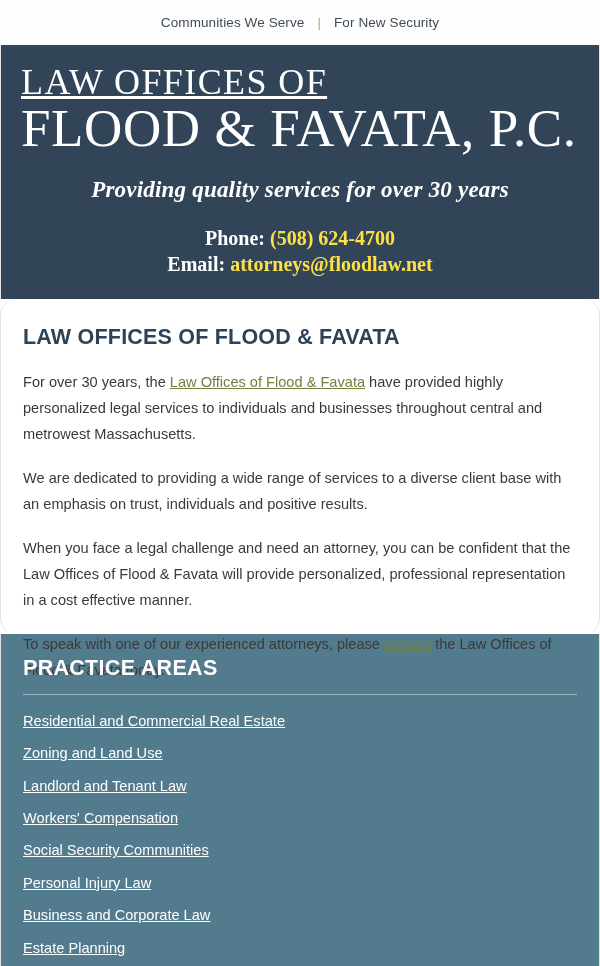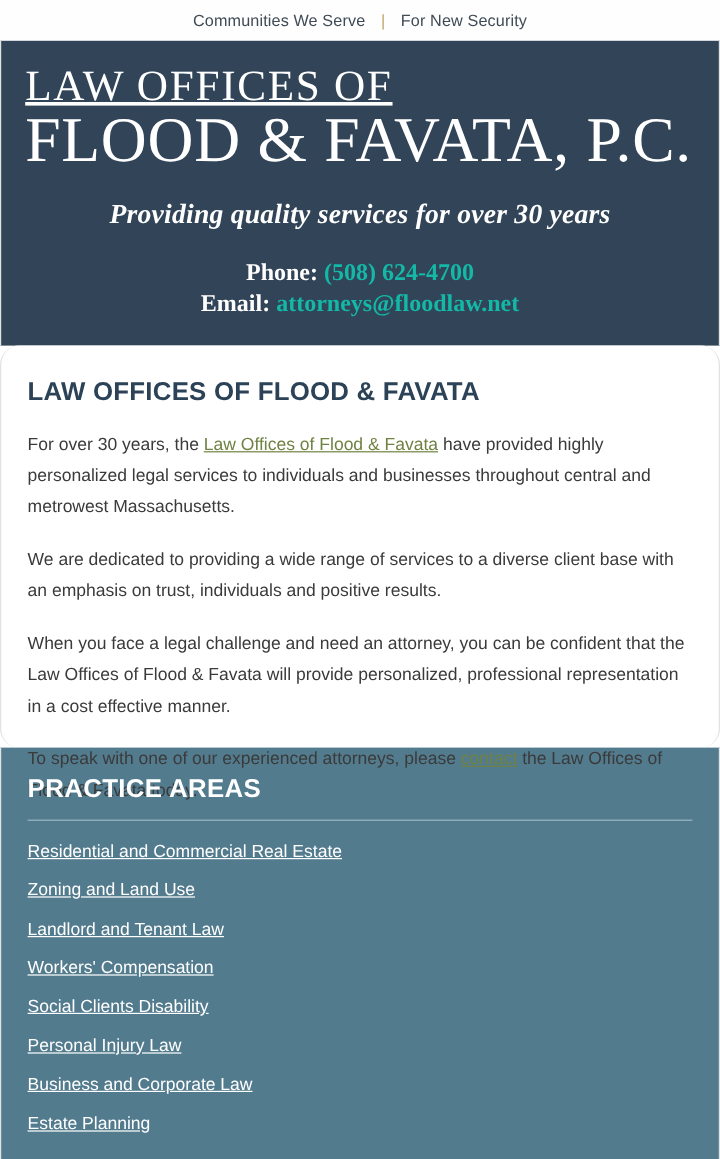--- a/index.html
+++ b/index.html
@@ -18,21 +18,21 @@
     width: 600px;
     height: 966px;
     position: relative;
     box-sizing: border-box;
     background: #ffffff;
     overflow: hidden;
   }
 
   
   .topbar {
-    height: 34px;
+    height: 45px;
     background: #fefefe;
     display: flex;
     align-items: center;
     justify-content: center;
     font-size: 13.5px;
     color: #3f4b56;
     letter-spacing: .1px;
     box-sizing: border-box;
   }
   .topbar a {
@@ -87,21 +87,21 @@
   }
   .contact-block {
     text-align: center;
     margin-top: 22px;
     font-family: "Liberation Serif", serif;
     font-weight: bold;
     font-size: 20px;
     line-height: 1.3;
   }
   .contact-block a {
-    color: #14b8a6;
+    color: #fde047;
     text-decoration: none;
   }
   .contact-line {
     white-space: nowrap;
   }
 
   
   .menubar {
     background: #58702f;
     height: 34px;
@@ -249,21 +249,21 @@
   </div>
 
   <div class="practice">
     <h2>PRACTICE AREAS</h2>
     <hr class="rule">
     <ul>
       <li><a href="#">Residential and Commercial Real Estate</a></li>
       <li><a href="#">Zoning and Land Use</a></li>
       <li><a href="#">Landlord and Tenant Law</a></li>
       <li><a href="#">Workers' Compensation</a></li>
-      <li><a href="#">Social Clients Disability</a></li>
+      <li><a href="#">Social Security Communities</a></li>
       <li><a href="#">Personal Injury Law</a></li>
       <li><a href="#">Business and Corporate Law</a></li>
       <li><a href="#">Estate Planning</a></li>
 
     </ul>
   </div>
 
 </div>
 
 </body></html>

